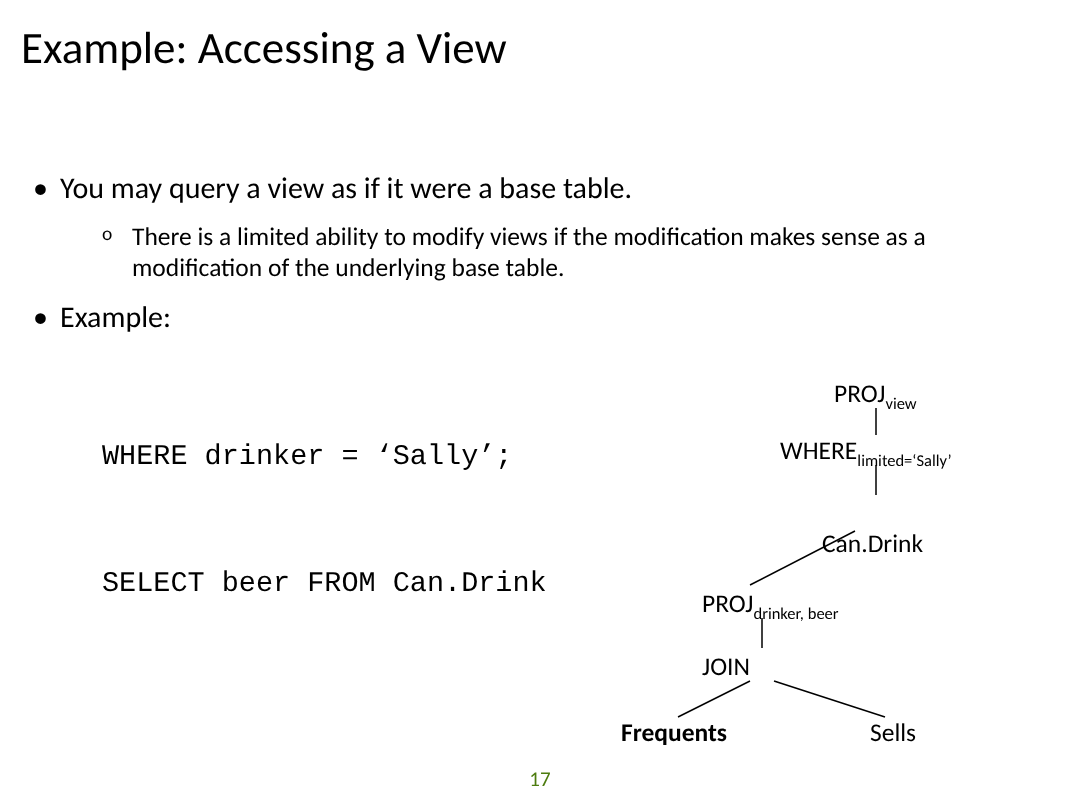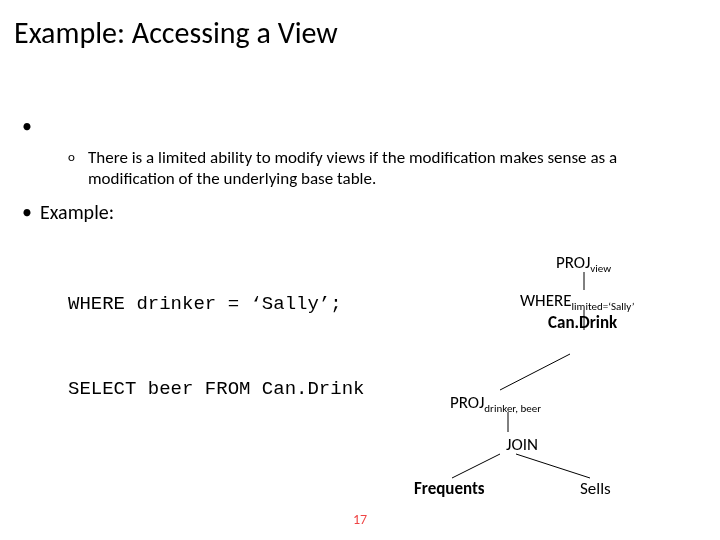--- a/index.html
+++ b/index.html
@@ -85,33 +85,34 @@
     font-size: 11px;
     vertical-align: sub;
   }
   .pagenum {
     position: absolute;
     left: 0;
     width: 720px;
     bottom: 12px;
     text-align: center;
     font-size: 14px;
-    color: #ef4444;
+    color: #4d7c0f;
   }
 </style>
 </head>
 <body>
 
 <div class="slide">
 
   <div class="title">Example: Accessing a View</div>
 
   <div class="body">
     <div class="b1">
       <div class="dot">•</div>
+      <div>You may query a view as if it were a base table.</div>
     </div>
     <div class="b2">
       <div class="dot">o</div>
       <div>There is a limited ability to modify views if the modification makes sense as a modification of the underlying base table.</div>
     </div>
     <div class="b1">
       <div class="dot">•</div>
       <div>Example:</div>
     </div>
     <div class="code">
@@ -134,23 +135,23 @@
 
     <line x1="516" y1="454" x2="590" y2="478" stroke="#000" stroke-width="1"></line>
   </svg>
 
   <div class="tlabel" style="left:556px; top:252px;">
     <span>PROJ</span><sub>view</sub>
   </div>
   <div class="tlabel" style="left:520px; top:290px;">
     <span>WHERE</span><sub>limited=‘Sally’</sub>
   </div>
-  <div class="tlabel" style="left:548px; top:312px;font-weight:bold;">Can.Drink</div>
-  <div class="tlabel" style="left:450px; top:392px;">
+  <div class="tlabel" style="left:548px; top:352px;">Can.Drink</div>
+  <div class="tlabel" style="left:468px; top:392px;">
     <span>PROJ</span><sub>drinker, beer</sub>
   </div>
-  <div class="tlabel" style="left:506px; top:434px;text-align:center;">JOIN</div>
+  <div class="tlabel" style="left:468px; top:434px;text-align:center;">JOIN</div>
   <div class="tlabel" style="left:414px; top:478px;font-weight:bold;">Frequents</div>
   <div class="tlabel" style="left:580px; top:478px;">Sells</div>
 
   <div class="pagenum">17</div>
 
 </div>
 
 </body></html>

